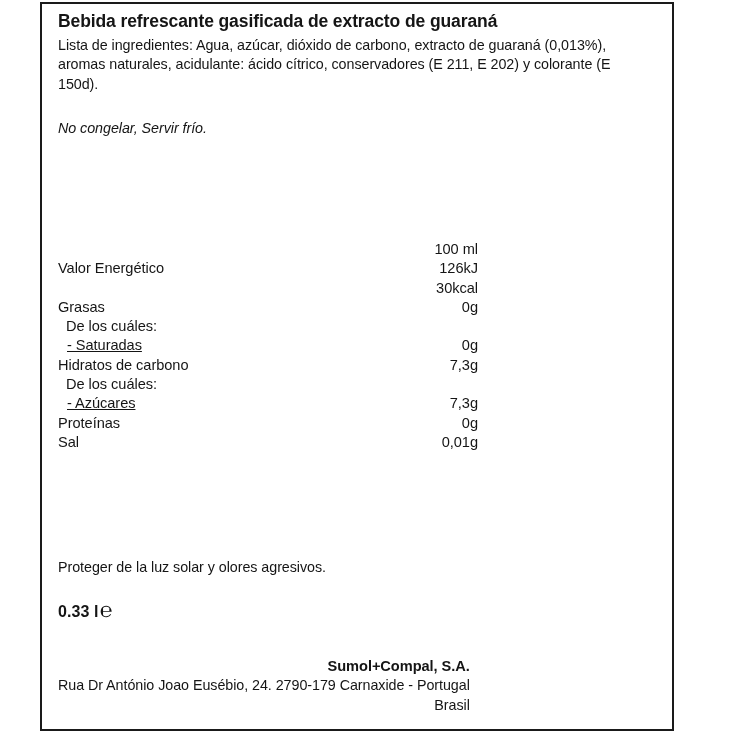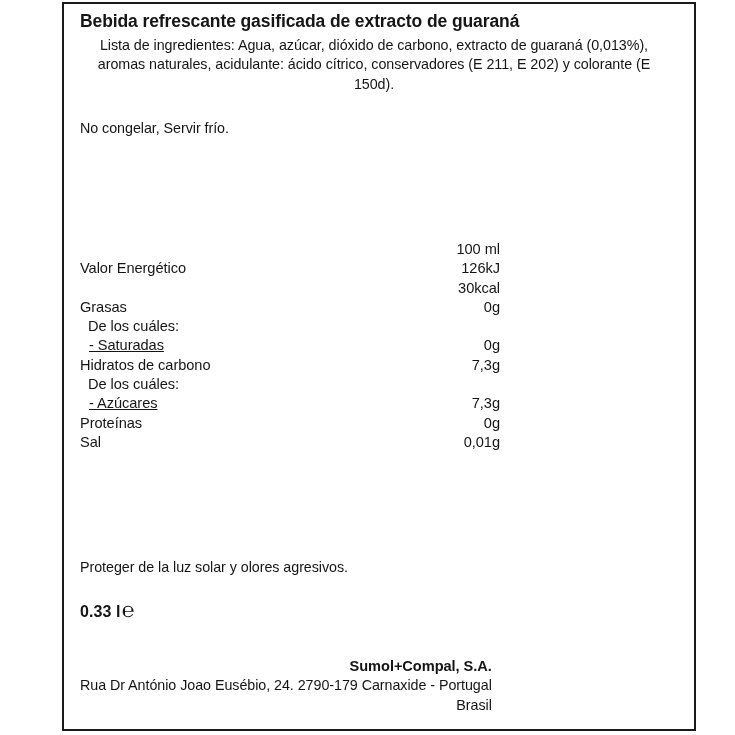--- a/index.html
+++ b/index.html
@@ -10,21 +10,21 @@
   body {
     width: 735px;
     height: 735px;
     font-family: "Liberation Sans", sans-serif;
     color: #151515;
     -webkit-font-smoothing: antialiased;
   }
 
   #label-frame {
     position: absolute;
-    left: 62px;
+    left: 40px;
     top: 2px;
     width: 634px;
     height: 729px;
     border: 2px solid #1a1a1a;
     background: #ffffff;
     box-sizing: border-box;
     overflow: hidden;
   }
 
   .inner {
@@ -42,28 +42,28 @@
     line-height: 20px;
     white-space: nowrap;
   }
 
   .ingredients {
     font-size: 14.3px;
     line-height: 19.4px;
     margin: 5px 0 0 0;
     width: 588px;
     letter-spacing: -0.05px;
-    text-align: center;
   }
 
   .storage-note {
     font-size: 14.3px;
     line-height: 19px;
     margin: 25px 0 0 0;
     letter-spacing: -0.05px;
+    font-style: italic;
   }
 
   
   .nutrition {
     position: absolute;
     left: 16px;
     top: 229px;
     width: 420px;
     font-size: 14.6px;
     letter-spacing: -0.05px;

